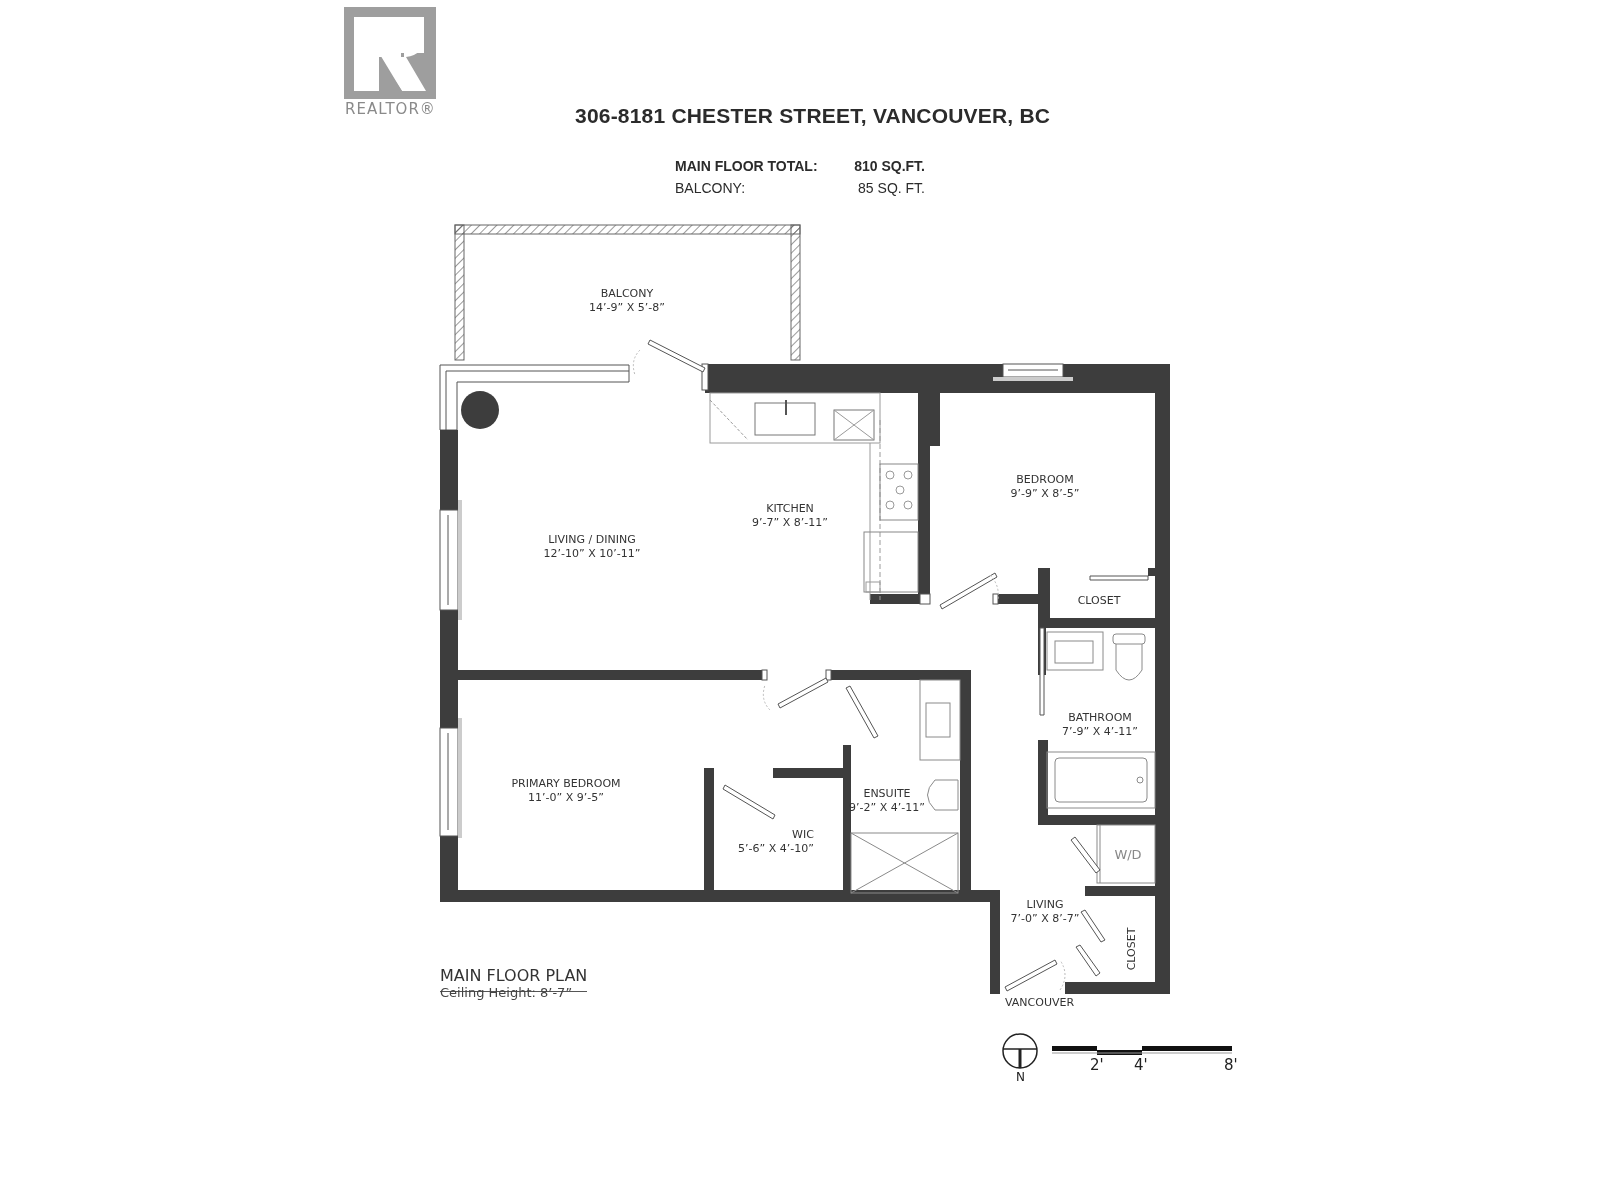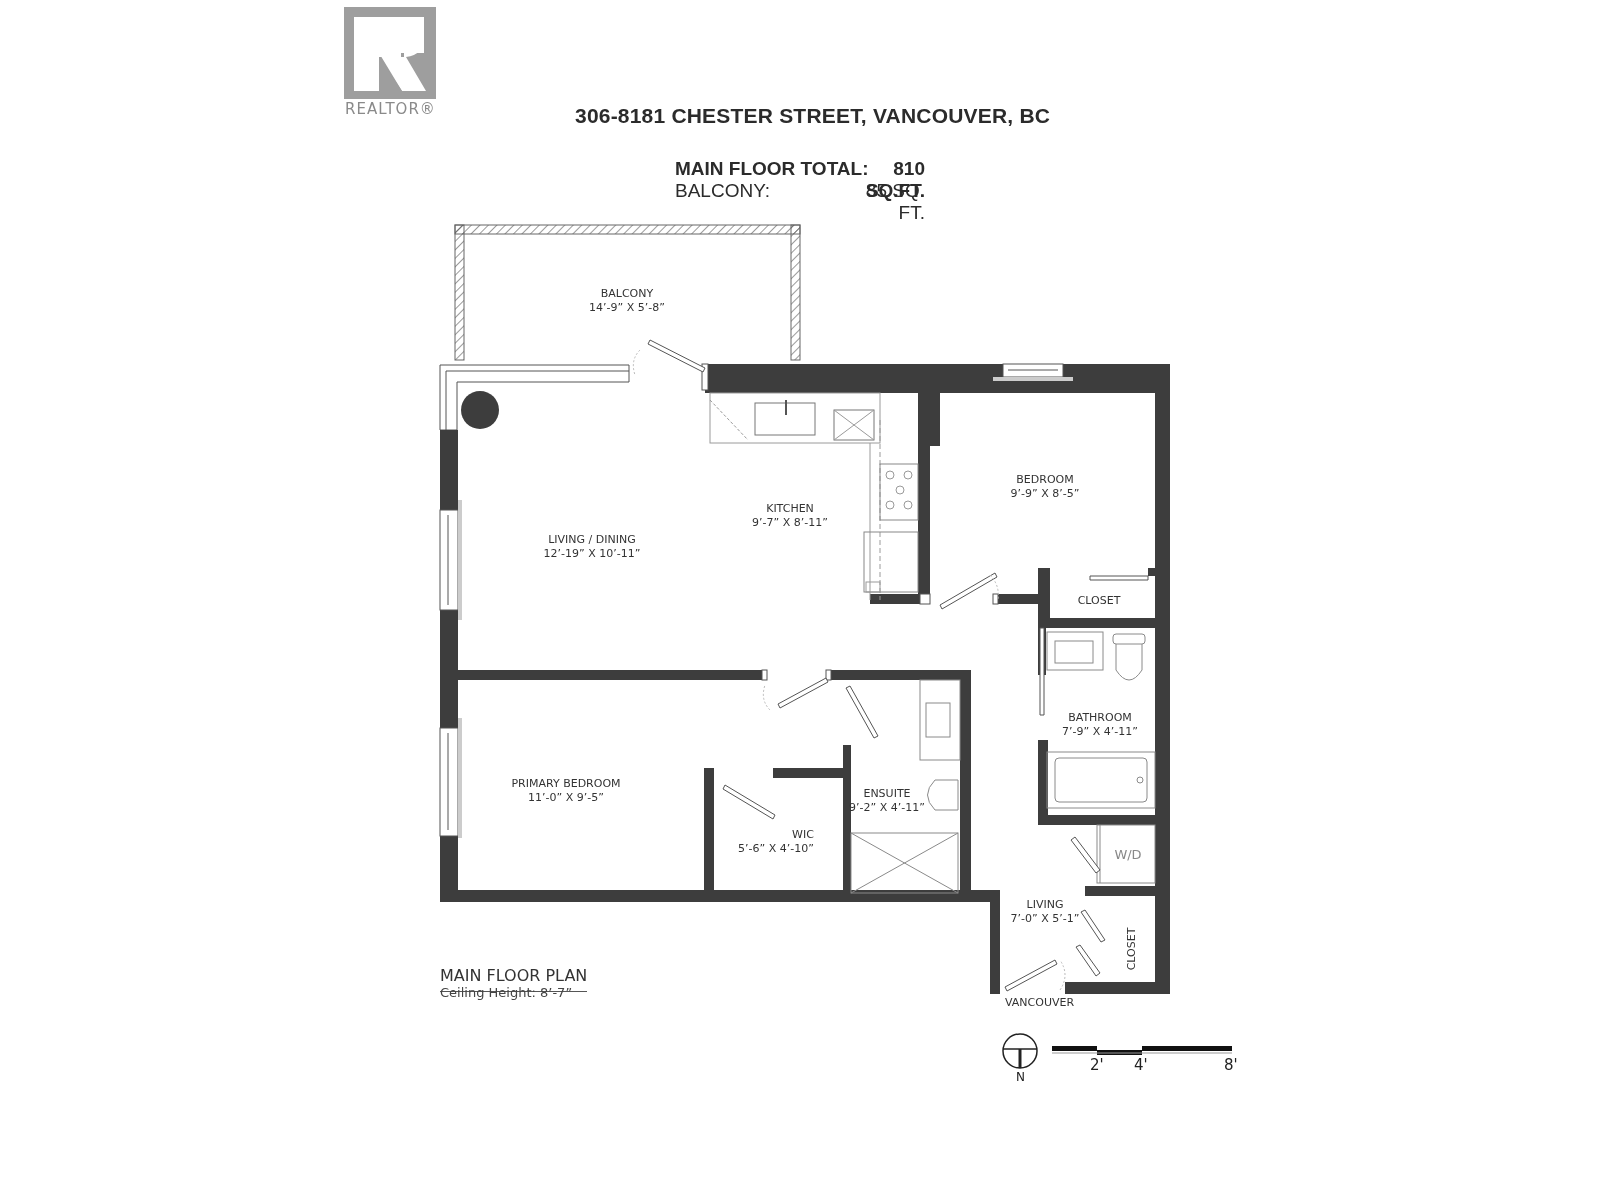--- a/index.html
+++ b/index.html
@@ -1,21 +1,21 @@
 <!DOCTYPE html>
 <html><head>
 <meta charset="utf-8">
 <style>
   html, body { margin:0; padding:0; background:#ffffff; }
   body { width:1600px; height:1200px; position:relative; overflow:hidden; font-family:"Liberation Sans", sans-serif; color:#1e1e1e; }
   .abs { position:absolute; }
   #logo-box { left:344px; top:7px; width:92px; height:92px; background:#9e9e9e; }
   #logo-word { left:335px; top:100px; font-size:15px; color:#8a8a8a; letter-spacing:1px; font-family:"DejaVu Sans", sans-serif;margin-left:10px; }
   #title { left:575px; top:104px; font-size:21px; font-weight:bold; color:#2b2b2b; letter-spacing:0.2px; }
-  .area-row { font-size:19px; color:#2b2b2b; }
+  .area-row { font-size:14px; color:#2b2b2b; }
   .area-row .lab { position:absolute; left:0; }
   .area-row .val { position:absolute; left:170px; width:80px; text-align:right; }
   #area-main { left:675px; top:158px; width:260px; height:20px; font-weight:bold; }
   #area-balc { left:675px; top:180px; width:260px; height:20px; }
   #plan { left:0; top:0; }
   .room { position:absolute; text-align:center; font-family:"DejaVu Sans", sans-serif; font-size:11px; color:#333; line-height:14px; white-space:nowrap; transform:translateX(-50%); }
   .room .dim { display:block; }
   #plan-title { left:440px; top:966px; font-size:16px; color:#333; border-bottom:1px solid #555; padding-bottom:6px; font-family:"DejaVu Sans", sans-serif; }
   #ceiling { left:440px; top:985px; font-size:13px; color:#444; font-family:"DejaVu Sans", sans-serif; }
   #entrance-lbl { left:1005px; top:996px; font-size:11px; color:#333; font-family:"DejaVu Sans", sans-serif; }
@@ -205,21 +205,21 @@
 <div class="room" style="left:627px; top:287px;">
   <span>BALCONY</span>
   <span class="dim">14’-9” X 5’-8”</span>
 </div>
 <div class="room" style="left:790px; top:502px;">
   <span>KITCHEN</span>
   <span class="dim">9’-7” X 8’-11”</span>
 </div>
 <div class="room" style="left:592px; top:533px;">
   <span>LIVING / DINING</span>
-  <span class="dim">12’-19” X 10’-11”</span>
+  <span class="dim">12’-10” X 10’-11”</span>
 </div>
 <div class="room" style="left:1045px; top:473px;">
   <span>BEDROOM</span>
   <span class="dim">9’-9” X 8’-5”</span>
 </div>
 <div class="room" style="left:1099px; top:594px;">
   <span>CLOSET</span>
 </div>
 <div class="room" style="left:1100px; top:711px;">
   <span>BATHROOM</span>
@@ -235,21 +235,21 @@
 </div>
 <div class="room" style="left:776px; top:828px;text-align:right;">
   <span>WIC</span>
   <span class="dim">5’-6” X 4’-10”</span>
 </div>
 <div class="room" style="left:1128px; top:848px; color:#888; font-size:13px;">
   <span>W/D</span>
 </div>
 <div class="room" style="left:1045px; top:898px;">
   <span>LIVING</span>
-  <span class="dim">7’-0” X 5’-1”</span>
+  <span class="dim">7’-0” X 8’-7”</span>
 </div>
 <div class="room" style="left:1132px; top:942px; transform:translateX(-50%) rotate(-90deg);">
   <span>CLOSET</span>
 </div>
 
 <div class="abs" id="entrance-lbl">VANCOUVER</div>
 
 <div class="abs" id="plan-title">MAIN FLOOR PLAN</div>
 <div class="abs" id="ceiling">Ceiling Height: 8’-7”</div>
 

